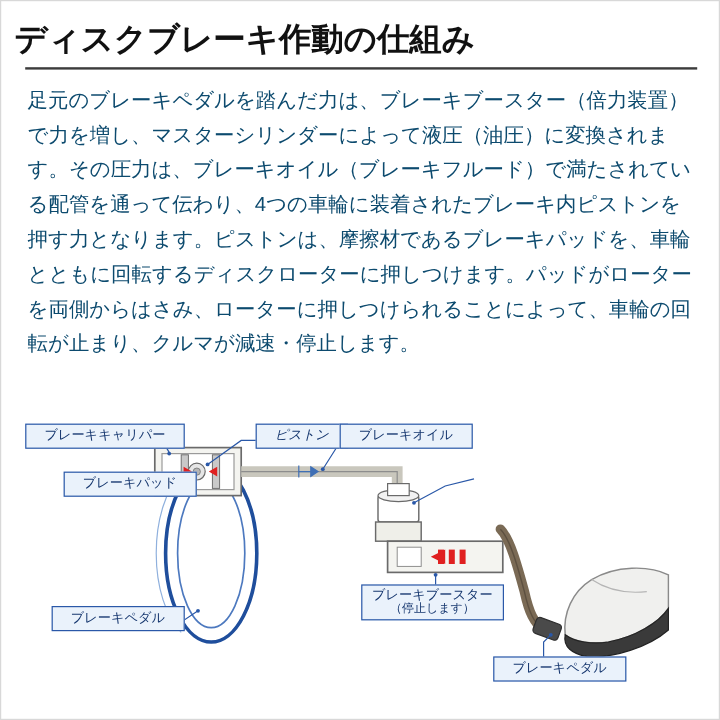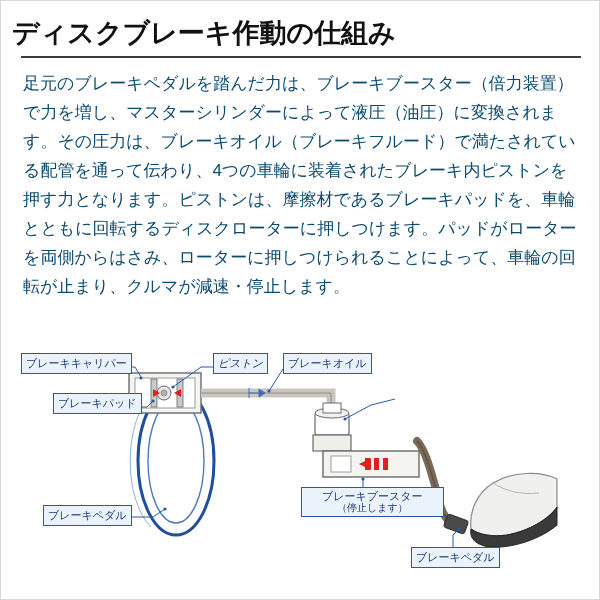--- a/index.html
+++ b/index.html
@@ -68,26 +68,26 @@
   }
   .callout {
     position: absolute;
     box-sizing: border-box;
     background: #eaf2fb;
     border: 1px solid #2a58a8;
     color: #16376f;
     font-size: 11px;
     line-height: 13px;
     text-align: center;
-    padding: 3px 4px;
+    padding: 3px 15px;
     white-space: nowrap;
   }
   .callout.two-line {
     line-height: 12px;
-    padding: 2px 20px;
+    padding: 2px 8px;
   }
   .callout .sub {
     display: block;
     font-size: 10px;
   }
 </style>
 </head>
 <body>
 
 <div id="page">

